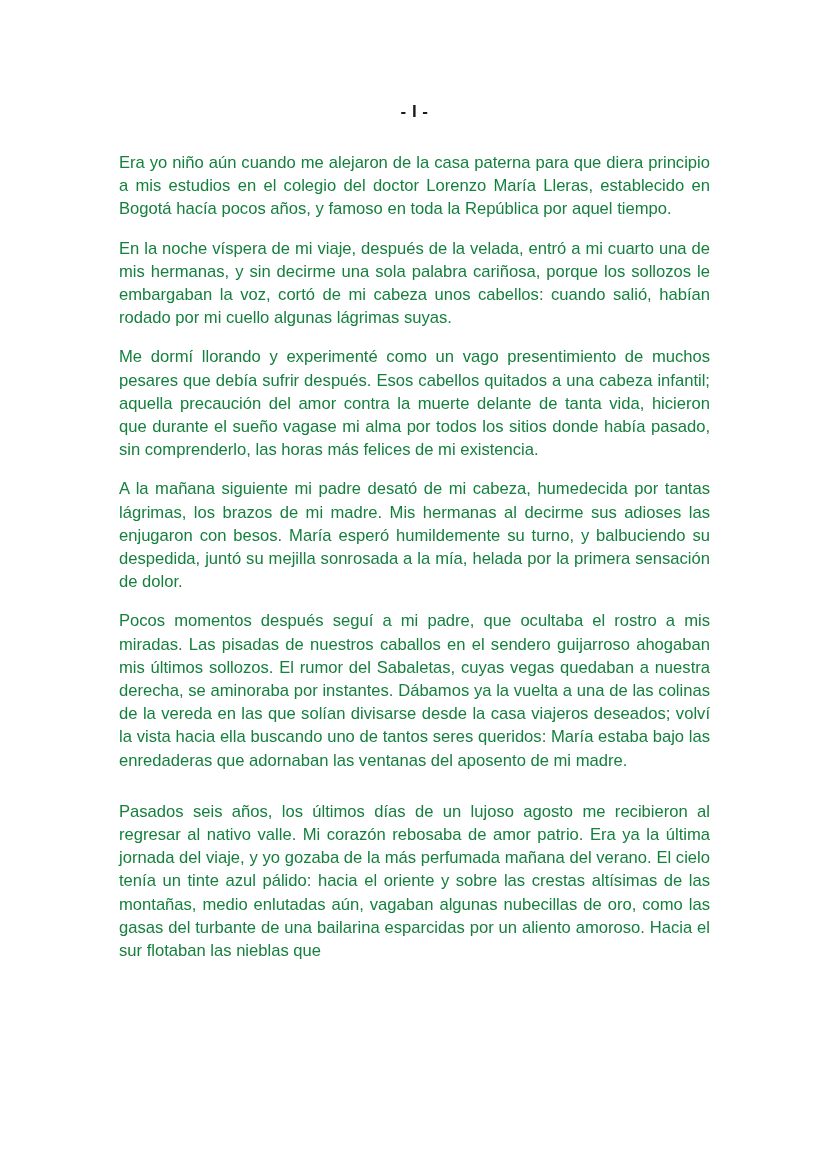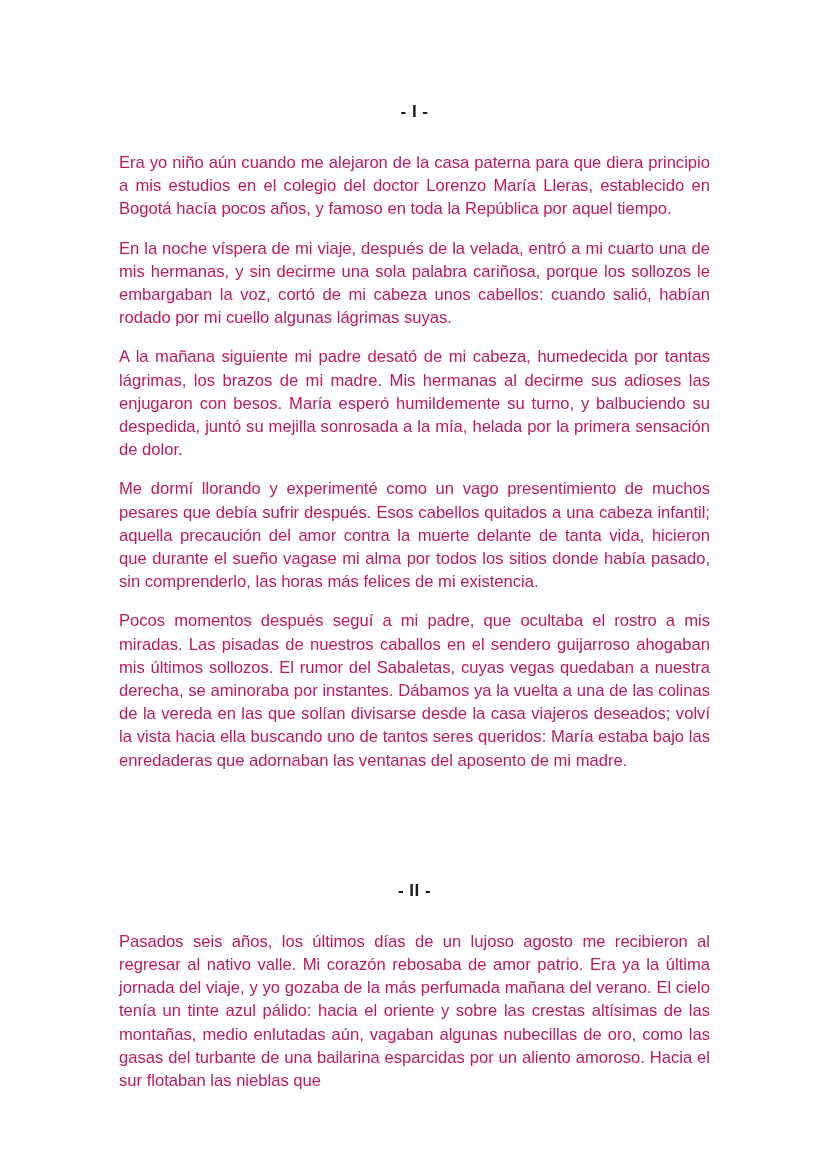--- a/index.html
+++ b/index.html
@@ -43,21 +43,21 @@
 
   #section-two-heading {
     margin-top: 107px;
   }
 
   .paragraph {
     font-size: 16.6px;
     line-height: 23.2px;
     text-align: justify;
     text-justify: inter-word;
-    color: #be185d;
+    color: #15803d;
     margin: 0;
     -webkit-hyphens: none;
     hyphens: none;
   }
 
   .paragraph + .paragraph {
     margin-top: 16px;
   }
 
   .section-body {
@@ -74,25 +74,24 @@
 <body>
 
 <div class="page">
   <div class="content">
 
     <div class="section-heading" id="section-one-heading">- I -</div>
 
     <div class="section-body">
       <p class="paragraph">Era yo niño aún cuando me alejaron de la casa paterna para que diera principio a mis estudios en el colegio del doctor Lorenzo María Lleras, establecido en Bogotá hacía pocos años, y famoso en toda la República por aquel tiempo.</p>
       <p class="paragraph">En la noche víspera de mi viaje, después de la velada, entró a mi cuarto una de mis hermanas, y sin decirme una sola palabra cariñosa, porque los sollozos le embargaban la voz, cortó de mi cabeza unos cabellos: cuando salió, habían rodado por mi cuello algunas lágrimas suyas.</p>
+      <p class="paragraph">Me dormí llorando y experimenté como un vago presentimiento de muchos pesares que debía sufrir después. Esos cabellos quitados a una cabeza infantil; aquella precaución del amor contra la muerte delante de tanta vida, hicieron que durante el sueño vagase mi alma por todos los sitios donde había pasado, sin comprenderlo, las horas más felices de mi existencia.</p>
       <p class="paragraph">A la mañana siguiente mi padre desató de mi cabeza, humedecida por tantas lágrimas, los brazos de mi madre. Mis hermanas al decirme sus adioses las enjugaron con besos. María esperó humildemente su turno, y balbuciendo su despedida, juntó su mejilla sonrosada a la mía, helada por la primera sensación de dolor.</p>
-      <p class="paragraph">Me dormí llorando y experimenté como un vago presentimiento de muchos pesares que debía sufrir después. Esos cabellos quitados a una cabeza infantil; aquella precaución del amor contra la muerte delante de tanta vida, hicieron que durante el sueño vagase mi alma por todos los sitios donde había pasado, sin comprenderlo, las horas más felices de mi existencia.</p>
       <p class="paragraph">Pocos momentos después seguí a mi padre, que ocultaba el rostro a mis miradas. Las pisadas de nuestros caballos en el sendero guijarroso ahogaban mis últimos sollozos. El rumor del Sabaletas, cuyas vegas quedaban a nuestra derecha, se aminoraba por instantes. Dábamos ya la vuelta a una de las colinas de la vereda en las que solían divisarse desde la casa viajeros deseados; volví la vista hacia ella buscando uno de tantos seres queridos: María estaba bajo las enredaderas que adornaban las ventanas del aposento de mi madre.</p>
     </div>
 
-    <div class="section-heading" id="section-two-heading">- II -</div>
 
     <div class="section-body continued">
       <p class="paragraph">Pasados seis años, los últimos días de un lujoso agosto me recibieron al regresar al nativo valle. Mi corazón rebosaba de amor patrio. Era ya la última jornada del viaje, y yo gozaba de la más perfumada mañana del verano. El cielo tenía un tinte azul pálido: hacia el oriente y sobre las crestas altísimas de las montañas, medio enlutadas aún, vagaban algunas nubecillas de oro, como las gasas del turbante de una bailarina esparcidas por un aliento amoroso. Hacia el sur flotaban las nieblas que</p>
     </div>
 
   </div>
 </div>
 
 </body></html>

